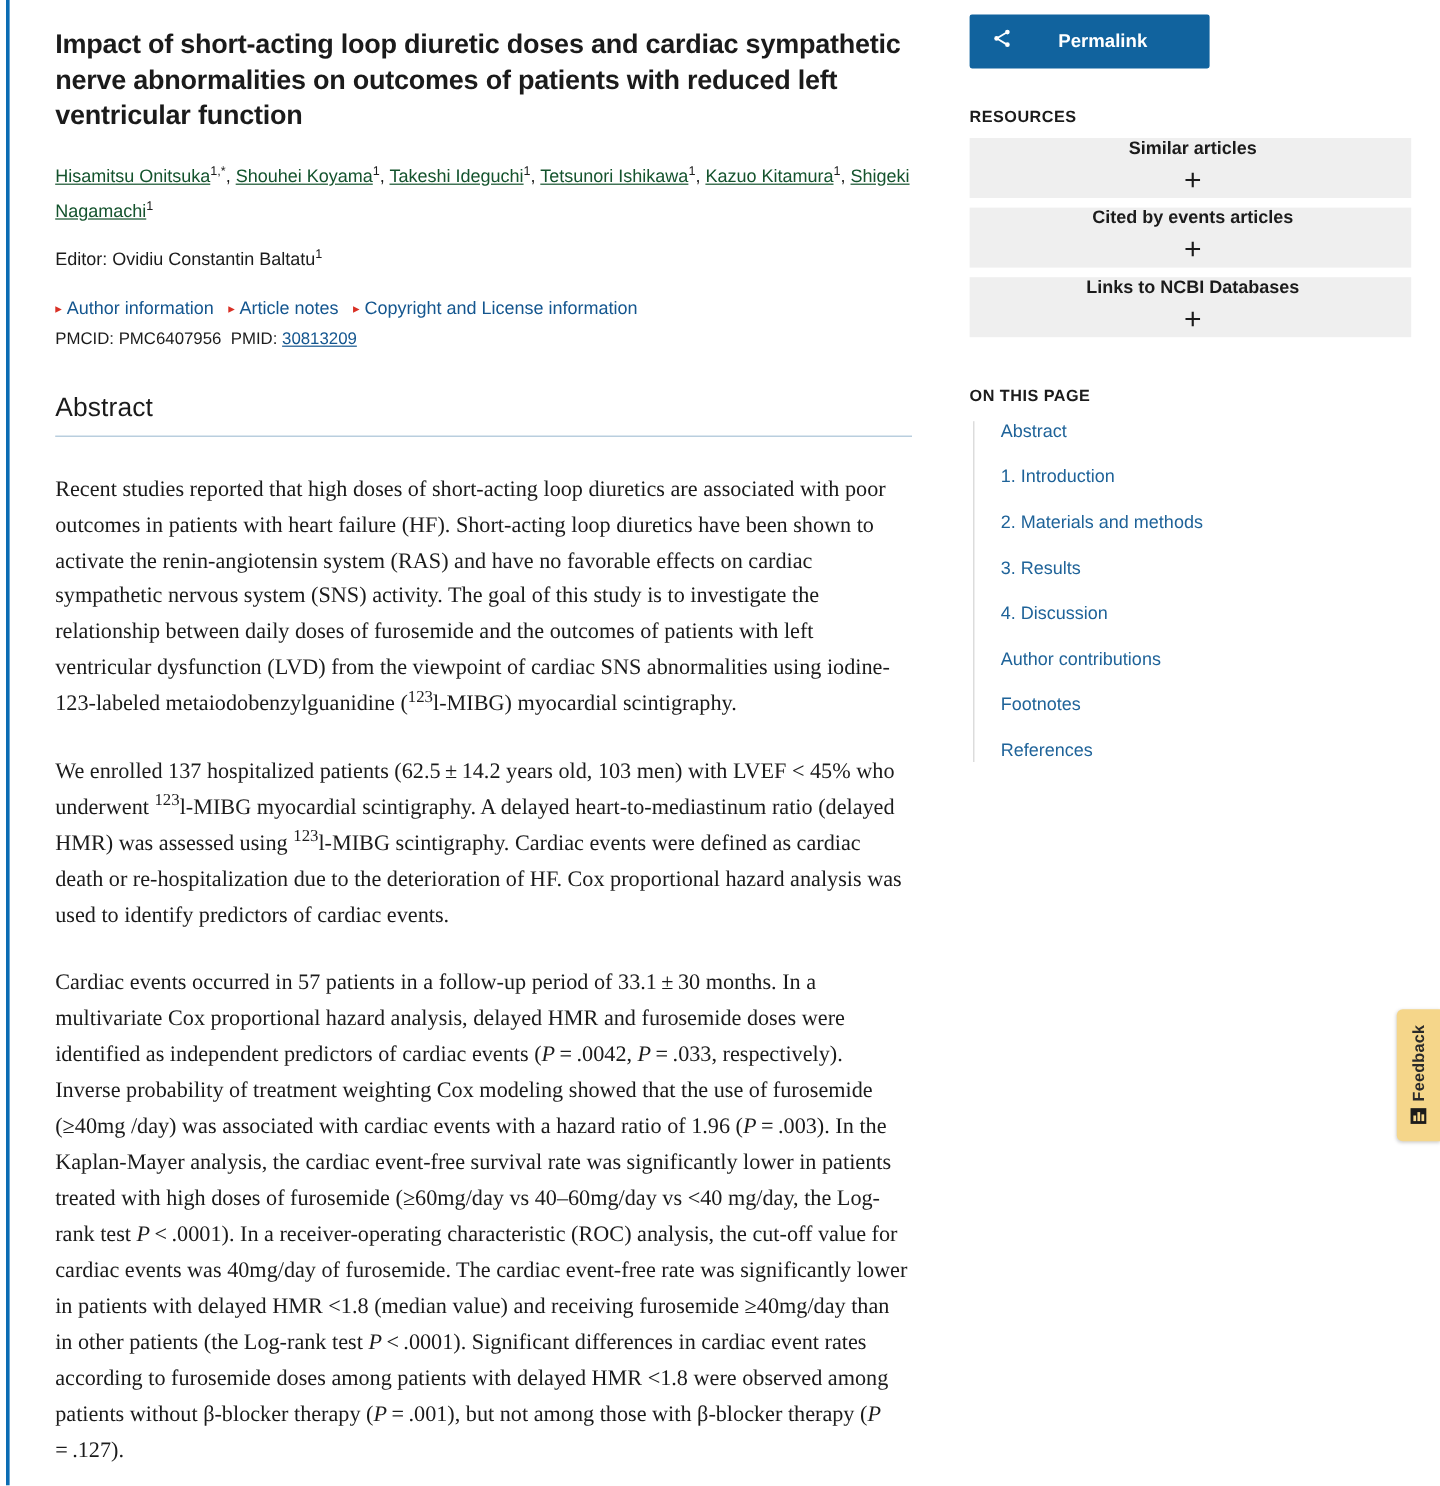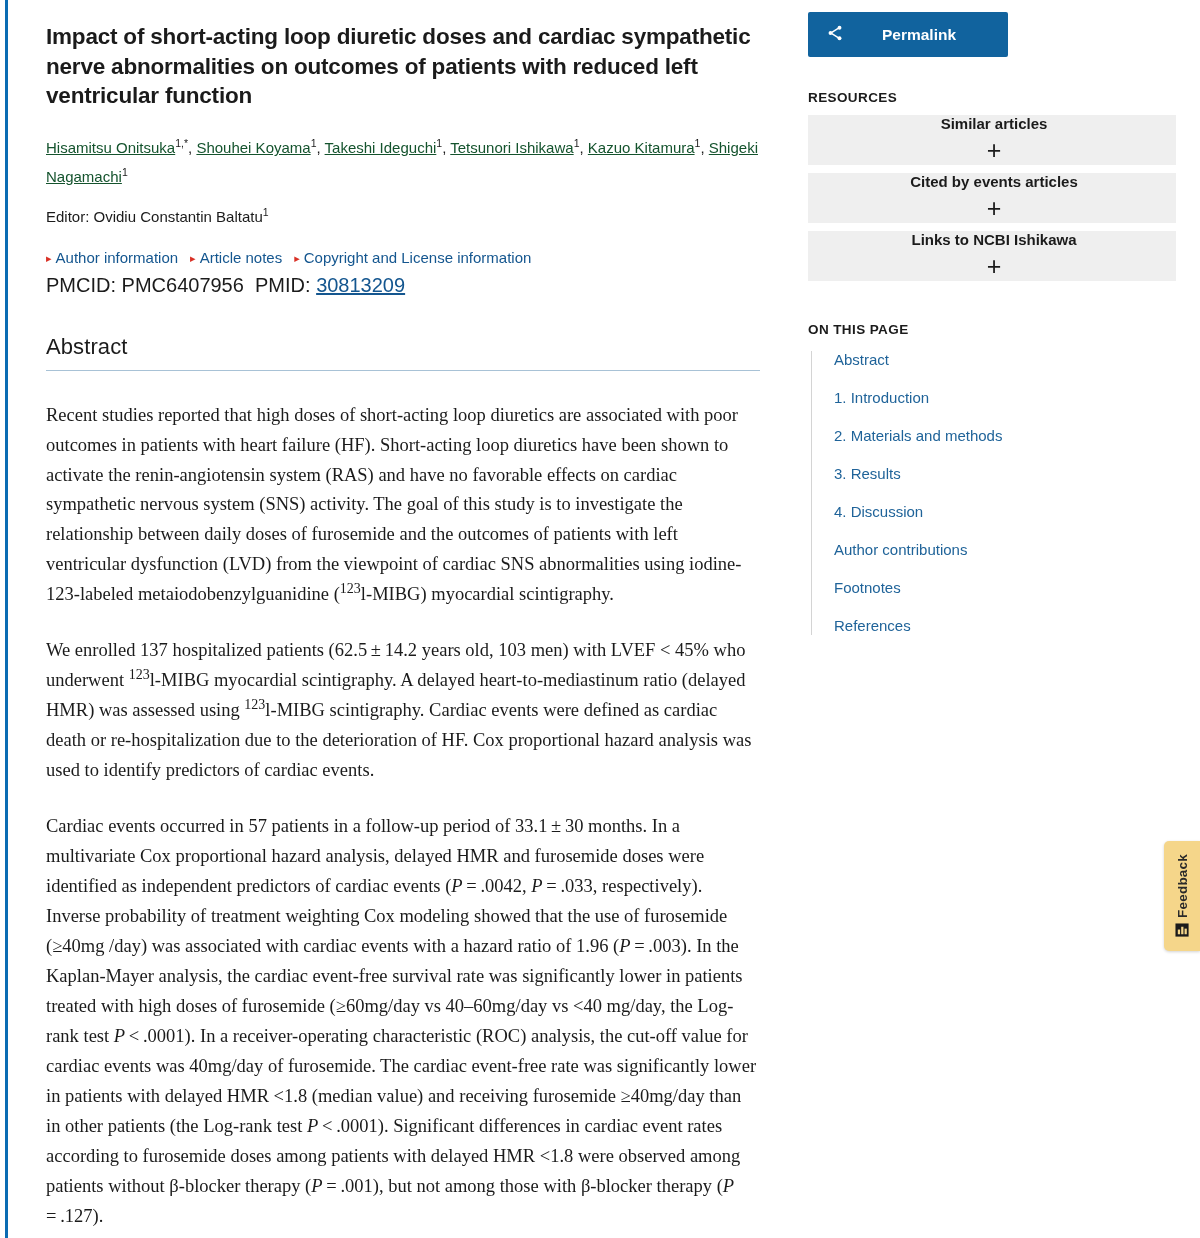--- a/index.html
+++ b/index.html
@@ -105,21 +105,21 @@
     position: relative;
     top: -1px;
   }
   .disclosure .dlabel {
     color: #14568f;
     font-size: 15px;
   }
 
   #ids-line {
     margin: 8px 0 0 0;
-    font-size: 20px;
+    font-size: 14px;
     color: #1b1b1b;
   }
   #ids-line .pmid-link {
     color: #14568f;
     text-decoration: underline;
     cursor: pointer;
   }
 
   #abstract-heading {
     font-family: "Liberation Sans", sans-serif;
@@ -326,21 +326,21 @@
     <div id="resources-list">
         <div class="accordion-item">
           <span class="acc-label">Similar articles</span>
           <span class="plus-icon">+</span>
         </div>
         <div class="accordion-item">
           <span class="acc-label">Cited by events articles</span>
           <span class="plus-icon">+</span>
         </div>
         <div class="accordion-item">
-          <span class="acc-label">Links to NCBI Ishikawa</span>
+          <span class="acc-label">Links to NCBI Databases</span>
           <span class="plus-icon">+</span>
         </div>
       </div>
 
     <div class="sidebar-section-title" id="otp-title">ON THIS PAGE</div>
 
     <ul id="otp-list">
         <li><a>Abstract</a></li>
         <li><a>1. Introduction</a></li>
         <li><a>2. Materials and methods</a></li>

